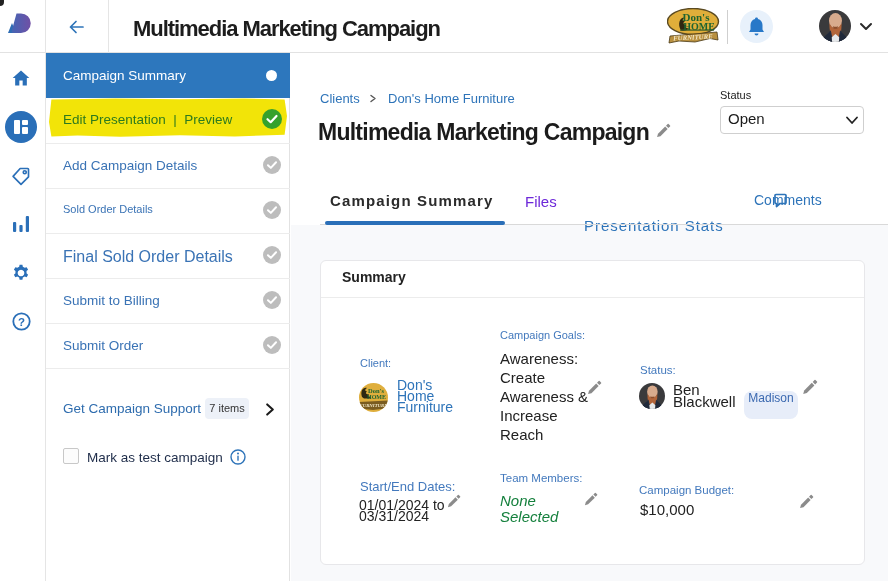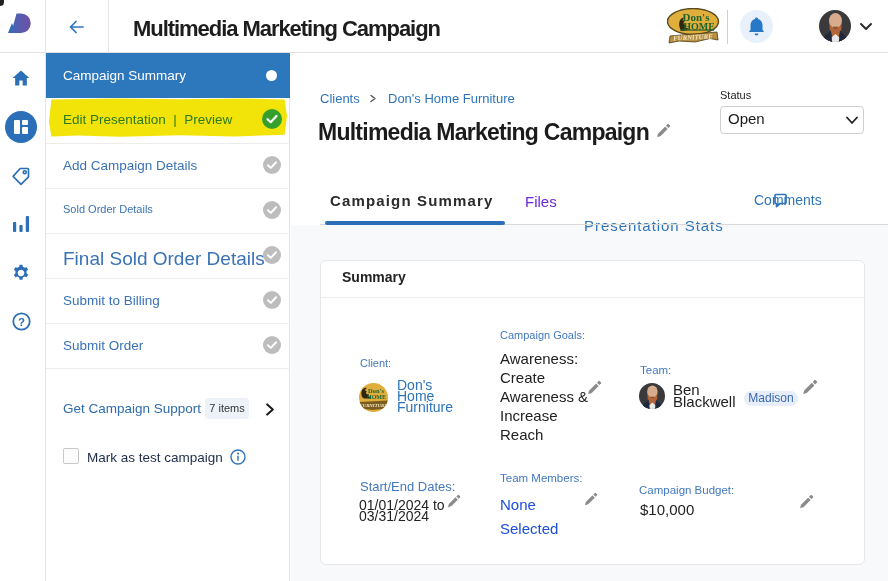--- a/index.html
+++ b/index.html
@@ -108,21 +108,21 @@
 <svg class="abs" style="left:262px;top:109px;" width="20" height="20" viewBox="0 0 20 20">
   <circle cx="10" cy="10" r="10" fill="#35a12c"></circle>
   <path d="M5.5 10.2 L8.7 13.2 L14.5 7" stroke="#fff" stroke-width="2.2" fill="none" stroke-linecap="round" stroke-linejoin="round"></path>
 </svg>
 
 <div class="abs" style="left:46px;top:143px;width:244px;height:1px;background:#ececec;"></div>
 <div class="abs" style="left:63px;top:158px;font-size:13.5px;color:#3a73b5;">Add Campaign Details</div>
 <div class="abs" style="left:46px;top:188px;width:244px;height:1px;background:#ececec;"></div>
 <div class="abs" style="left:63px;top:203px;font-size:11px;color:#3a73b5;">Sold Order Details</div>
 <div class="abs" style="left:46px;top:233px;width:244px;height:1px;background:#ececec;"></div>
-<div class="abs" style="left:63px;top:248px;font-size:19px;color:#3a73b5;">Final Sold Order Details</div>
+<div class="abs" style="left:63px;top:248px;font-size:16px;color:#3a73b5;">Final Sold Order Details</div>
 <div class="abs" style="left:46px;top:278px;width:244px;height:1px;background:#ececec;"></div>
 <div class="abs" style="left:63px;top:293px;font-size:13.5px;color:#3a73b5;">Submit to Billing</div>
 <div class="abs" style="left:46px;top:323px;width:244px;height:1px;background:#ececec;"></div>
 <div class="abs" style="left:63px;top:338px;font-size:13.5px;color:#3a73b5;">Submit Order</div>
 <div class="abs" style="left:46px;top:368px;width:244px;height:1px;background:#ececec;"></div>
 
 <svg class="abs" style="left:263px;top:156px;" width="18" height="18" viewBox="0 0 20 20">
     <circle cx="10" cy="10" r="10" fill="#bdbdbd"></circle>
     <path d="M5.5 10.2 L8.7 13.2 L14.5 7" stroke="#fff" stroke-width="2.2" fill="none" stroke-linecap="round" stroke-linejoin="round"></path>
   </svg>
@@ -211,50 +211,50 @@
 </svg>
 <div class="abs" style="left:397px;top:380px;font-size:14px;line-height:11.2px;color:#2e74b9;">Don's<br>Home<br>Furniture</div>
 
 <div class="abs" style="left:500px;top:329px;font-size:11px;color:#4379bd;">Campaign Goals:</div>
 <div class="abs" style="left:500px;top:349px;font-size:15px;line-height:19px;color:#222;">Awareness:<br>Create<br>Awareness &amp;<br>Increase<br>Reach</div>
 <svg class="abs" style="left:586px;top:380px;" width="16" height="16" viewBox="0 0 17 17">
     <path d="M2.2 15 L3.2 11.4 L10.8 3.8 L13.4 6.4 L5.8 14 Z" fill="#8b8b8b"></path>
     <path d="M11.7 2.9 L13.5 1.1 Q14 0.6 14.5 1.1 L16 2.6 Q16.5 3.1 16 3.6 L14.2 5.4 Z" fill="#8b8b8b"></path>
   </svg>
 
-<div class="abs" style="left:640px;top:364px;font-size:11.5px;color:#4379bd;">Team:</div>
+<div class="abs" style="left:640px;top:364px;font-size:11.5px;color:#4379bd;">Status:</div>
 <svg class="abs" style="left:639px;top:383px;" width="26" height="26" viewBox="0 0 34 34">
   <g clip-path="url(#av1)">
     <rect width="34" height="34" fill="#3a3a3c"></rect>
     <ellipse cx="17.5" cy="11.5" rx="6.9" ry="8.2" fill="#d8ab8d"></ellipse>
     <path d="M11 14 Q11 25 14 28.5 L21.5 28.5 Q24 25 24 14 Q21 19.5 17.5 19.5 Q14 19.5 11 14 Z" fill="#b2653a"></path>
     <path d="M14.8 17.2 Q17.5 18.6 20.2 17.2 L19.6 19.6 Q17.5 20.4 15.4 19.6 Z" fill="#8d4e2c"></path>
     <path d="M1 34 L12.5 21.5 Q14.5 27 13.5 34 Z" fill="#253042"></path>
     <path d="M33 34 L22.5 21.5 Q20.5 27 21.5 34 Z" fill="#253042"></path>
     <path d="M13.5 29 L17.5 25.5 L21.5 29 L21.5 34 L13.5 34 Z" fill="#e6e8ea"></path>
     <path d="M2 34 Q5 27 12 24 L14 34 Z" fill="#20293a"></path>
     <path d="M32 34 Q29 27 23 24 L21 34 Z" fill="#20293a"></path>
   </g>
 </svg>
 <div class="abs" style="left:673px;top:384px;font-size:15px;line-height:12px;color:#222;">Ben<br>Blackwell</div>
-<div class="abs" style="left:744px;top:391px;width:54px;height:15px;background:#e7edf9;border-radius:8px;font-size:12px;color:#3b69b0;text-align:center;line-height:15px;">Madison</div>
+<div class="abs" style="left:744px;top:391px;width:54px;height:28px;background:#e7edf9;border-radius:8px;font-size:12px;color:#3b69b0;text-align:center;line-height:15px;">Madison</div>
 <svg class="abs" style="left:801px;top:379px;" width="17" height="17" viewBox="0 0 17 17">
     <path d="M2.2 15 L3.2 11.4 L10.8 3.8 L13.4 6.4 L5.8 14 Z" fill="#8b8b8b"></path>
     <path d="M11.7 2.9 L13.5 1.1 Q14 0.6 14.5 1.1 L16 2.6 Q16.5 3.1 16 3.6 L14.2 5.4 Z" fill="#8b8b8b"></path>
   </svg>
 
 <div class="abs" style="left:360px;top:479px;font-size:13px;color:#4379bd;">Start/End Dates:</div>
 <div class="abs" style="left:359px;top:500px;font-size:14px;line-height:10.6px;color:#222;">01/01/2024 to<br>03/31/2024</div>
 <svg class="abs" style="left:446px;top:494px;" width="15" height="15" viewBox="0 0 17 17">
     <path d="M2.2 15 L3.2 11.4 L10.8 3.8 L13.4 6.4 L5.8 14 Z" fill="#8b8b8b"></path>
     <path d="M11.7 2.9 L13.5 1.1 Q14 0.6 14.5 1.1 L16 2.6 Q16.5 3.1 16 3.6 L14.2 5.4 Z" fill="#8b8b8b"></path>
   </svg>
 
 <div class="abs" style="left:500px;top:472px;font-size:11.5px;color:#4379bd;">Team Members:</div>
-<div class="abs" style="left:500px;top:493px;font-size:15px;line-height:24px;color:#1d4ed8;">None<br>Selected</div>
+<div class="abs" style="left:500px;top:493px;font-size:15px;line-height:16px;font-style:italic;color:#15803d;">None<br>Selected</div>
 <svg class="abs" style="left:583px;top:492px;" width="15" height="15" viewBox="0 0 17 17">
     <path d="M2.2 15 L3.2 11.4 L10.8 3.8 L13.4 6.4 L5.8 14 Z" fill="#8b8b8b"></path>
     <path d="M11.7 2.9 L13.5 1.1 Q14 0.6 14.5 1.1 L16 2.6 Q16.5 3.1 16 3.6 L14.2 5.4 Z" fill="#8b8b8b"></path>
   </svg>
 
 <div class="abs" style="left:639px;top:484px;font-size:11.5px;color:#4379bd;">Campaign Budget:</div>
 <div class="abs" style="left:640px;top:501px;font-size:15px;color:#222;">$10,000</div>
 <svg class="abs" style="left:798px;top:494px;" width="16" height="16" viewBox="0 0 17 17">
     <path d="M2.2 15 L3.2 11.4 L10.8 3.8 L13.4 6.4 L5.8 14 Z" fill="#8b8b8b"></path>
     <path d="M11.7 2.9 L13.5 1.1 Q14 0.6 14.5 1.1 L16 2.6 Q16.5 3.1 16 3.6 L14.2 5.4 Z" fill="#8b8b8b"></path>

